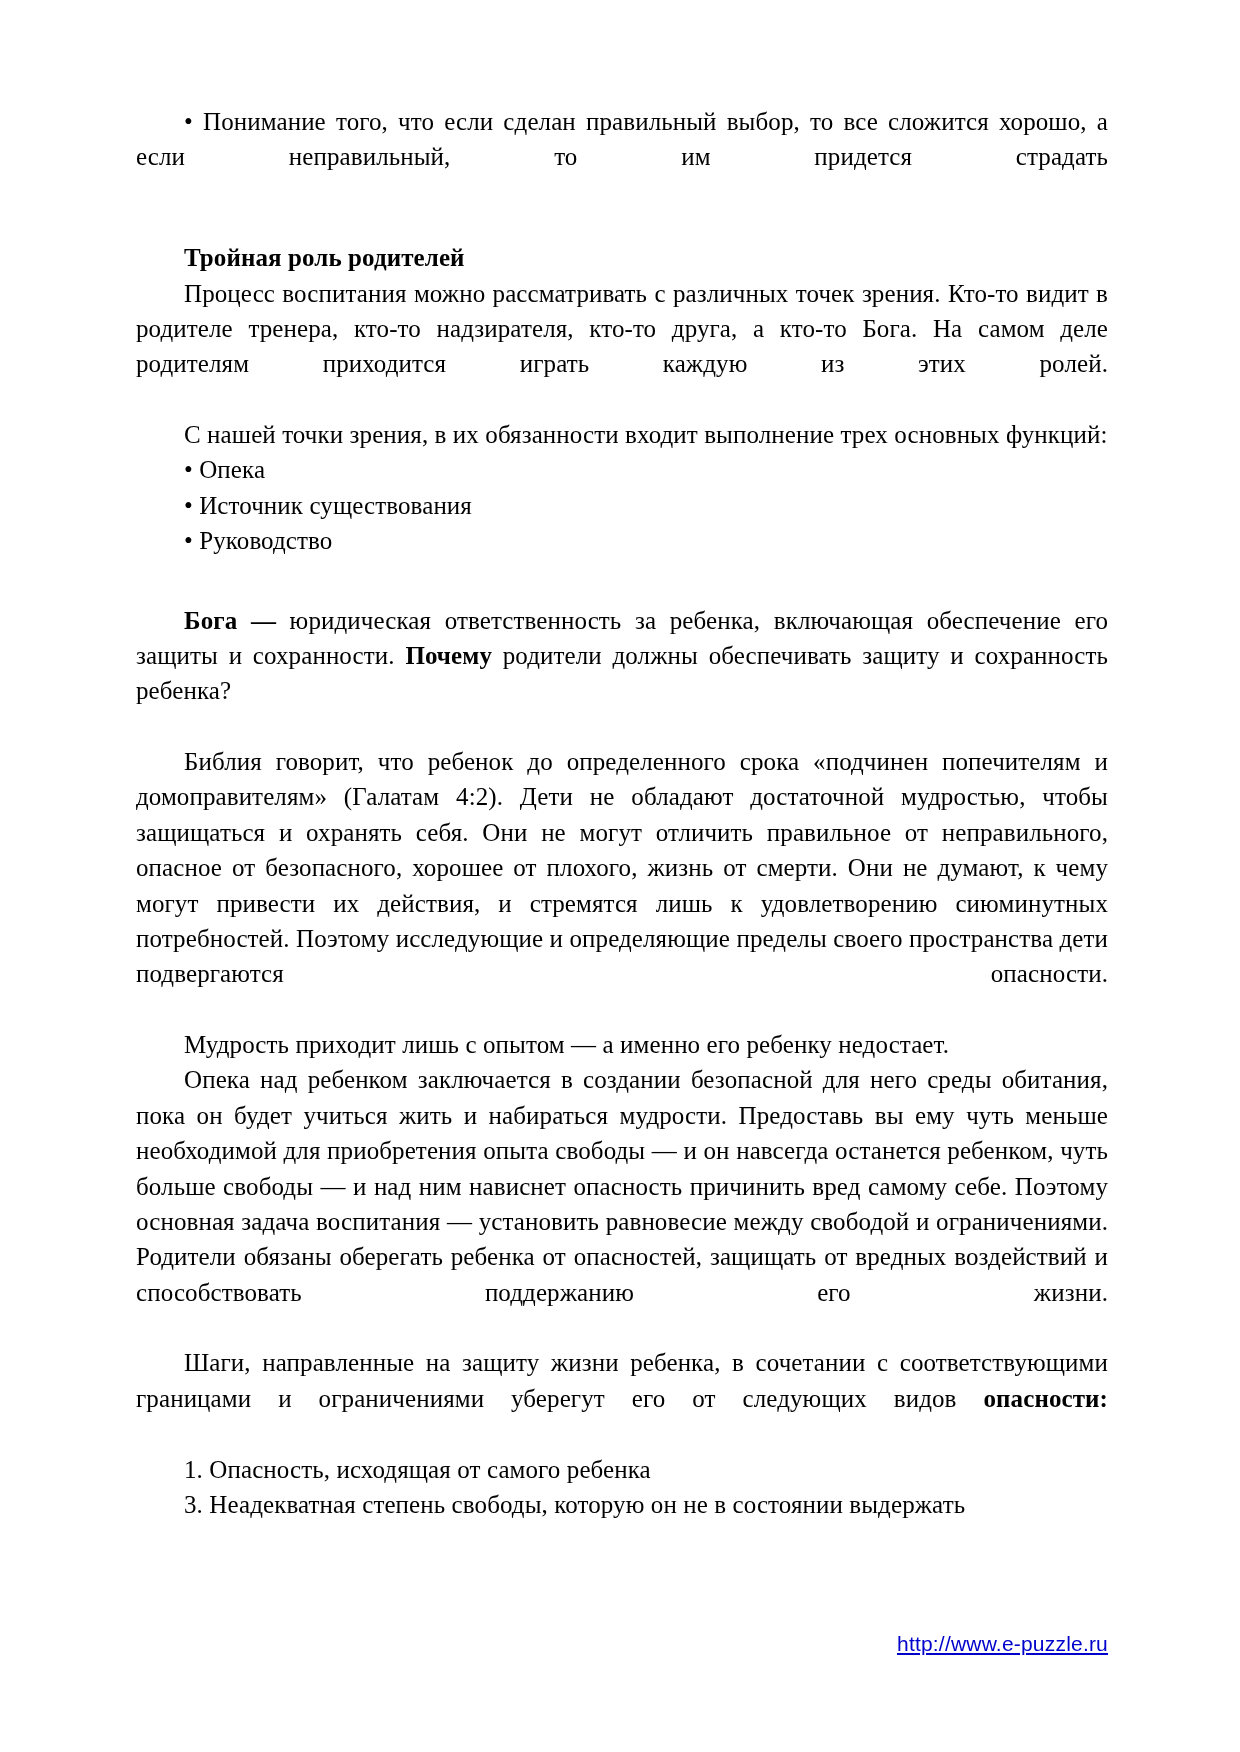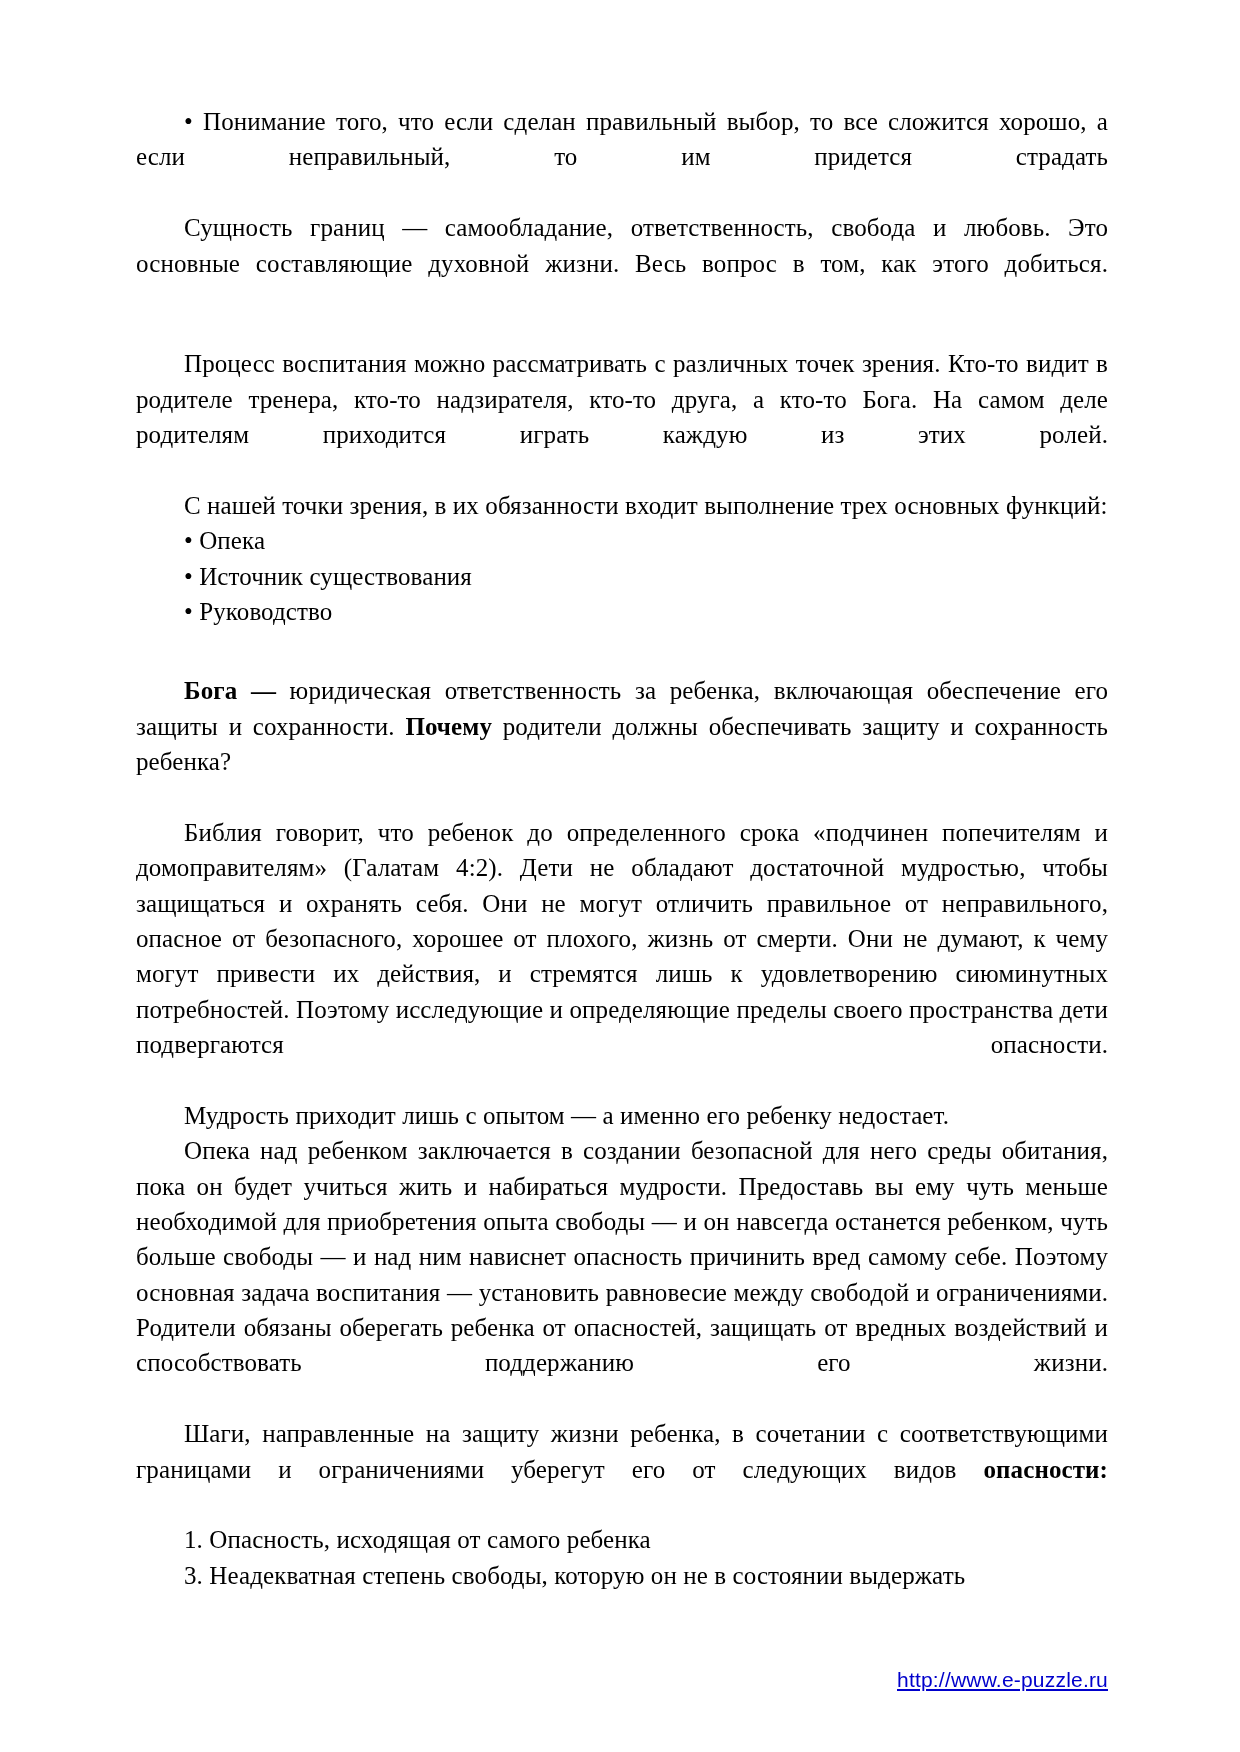--- a/index.html
+++ b/index.html
@@ -62,45 +62,45 @@
     text-indent: 48px;
     text-align: left;
   }
   b, .b { font-weight: bold; }
   .spacer-md { height: 30px; }
   .spacer-lg { height: 44px; }
 
   .footer {
     position: absolute;
     left: 136px;
-    top: 1668px;
+    top: 1632px;
     width: 972px;
     text-align: right;
   }
   .footer a {
     font-family: "Liberation Sans", "DejaVu Sans", sans-serif;
     font-size: 21px;
     color: #0000cc;
     text-decoration: underline;
     letter-spacing: 0.2px;
   }
 </style>
 </head>
 <body>
 
 <div class="page">
   <div class="content">
 
     <p class="para">• Понимание того, что если сделан правильный выбор, то все сложится хорошо, а если неправильный, то им придется страдать</p>
 
 
-    <p class="para">Сущность границ — самообладание, ответственность, свобода и любовь. Это основные составляющие духовной жизни. Весь вопрос в том, как этого добиться.</p>
 
     <div class="spacer-md"></div>
 
+    <p class="heading-bold">Тройная роль родителей</p>
 
     <p class="para">Процесс воспитания можно рассматривать с различных точек зрения. Кто-то видит в родителе тренера, кто-то надзирателя, кто-то друга, а кто-то Бога. На самом деле родителям приходится играть каждую из этих ролей.</p>
 
     <p class="bullet">С нашей точки зрения, в их обязанности входит выполнение трех основных функций:</p>
 
     <p class="bullet">• Опека</p>
     <p class="bullet">• Источник существования</p>
     <p class="bullet">• Руководство</p>
 
     <div class="spacer-lg"></div>

